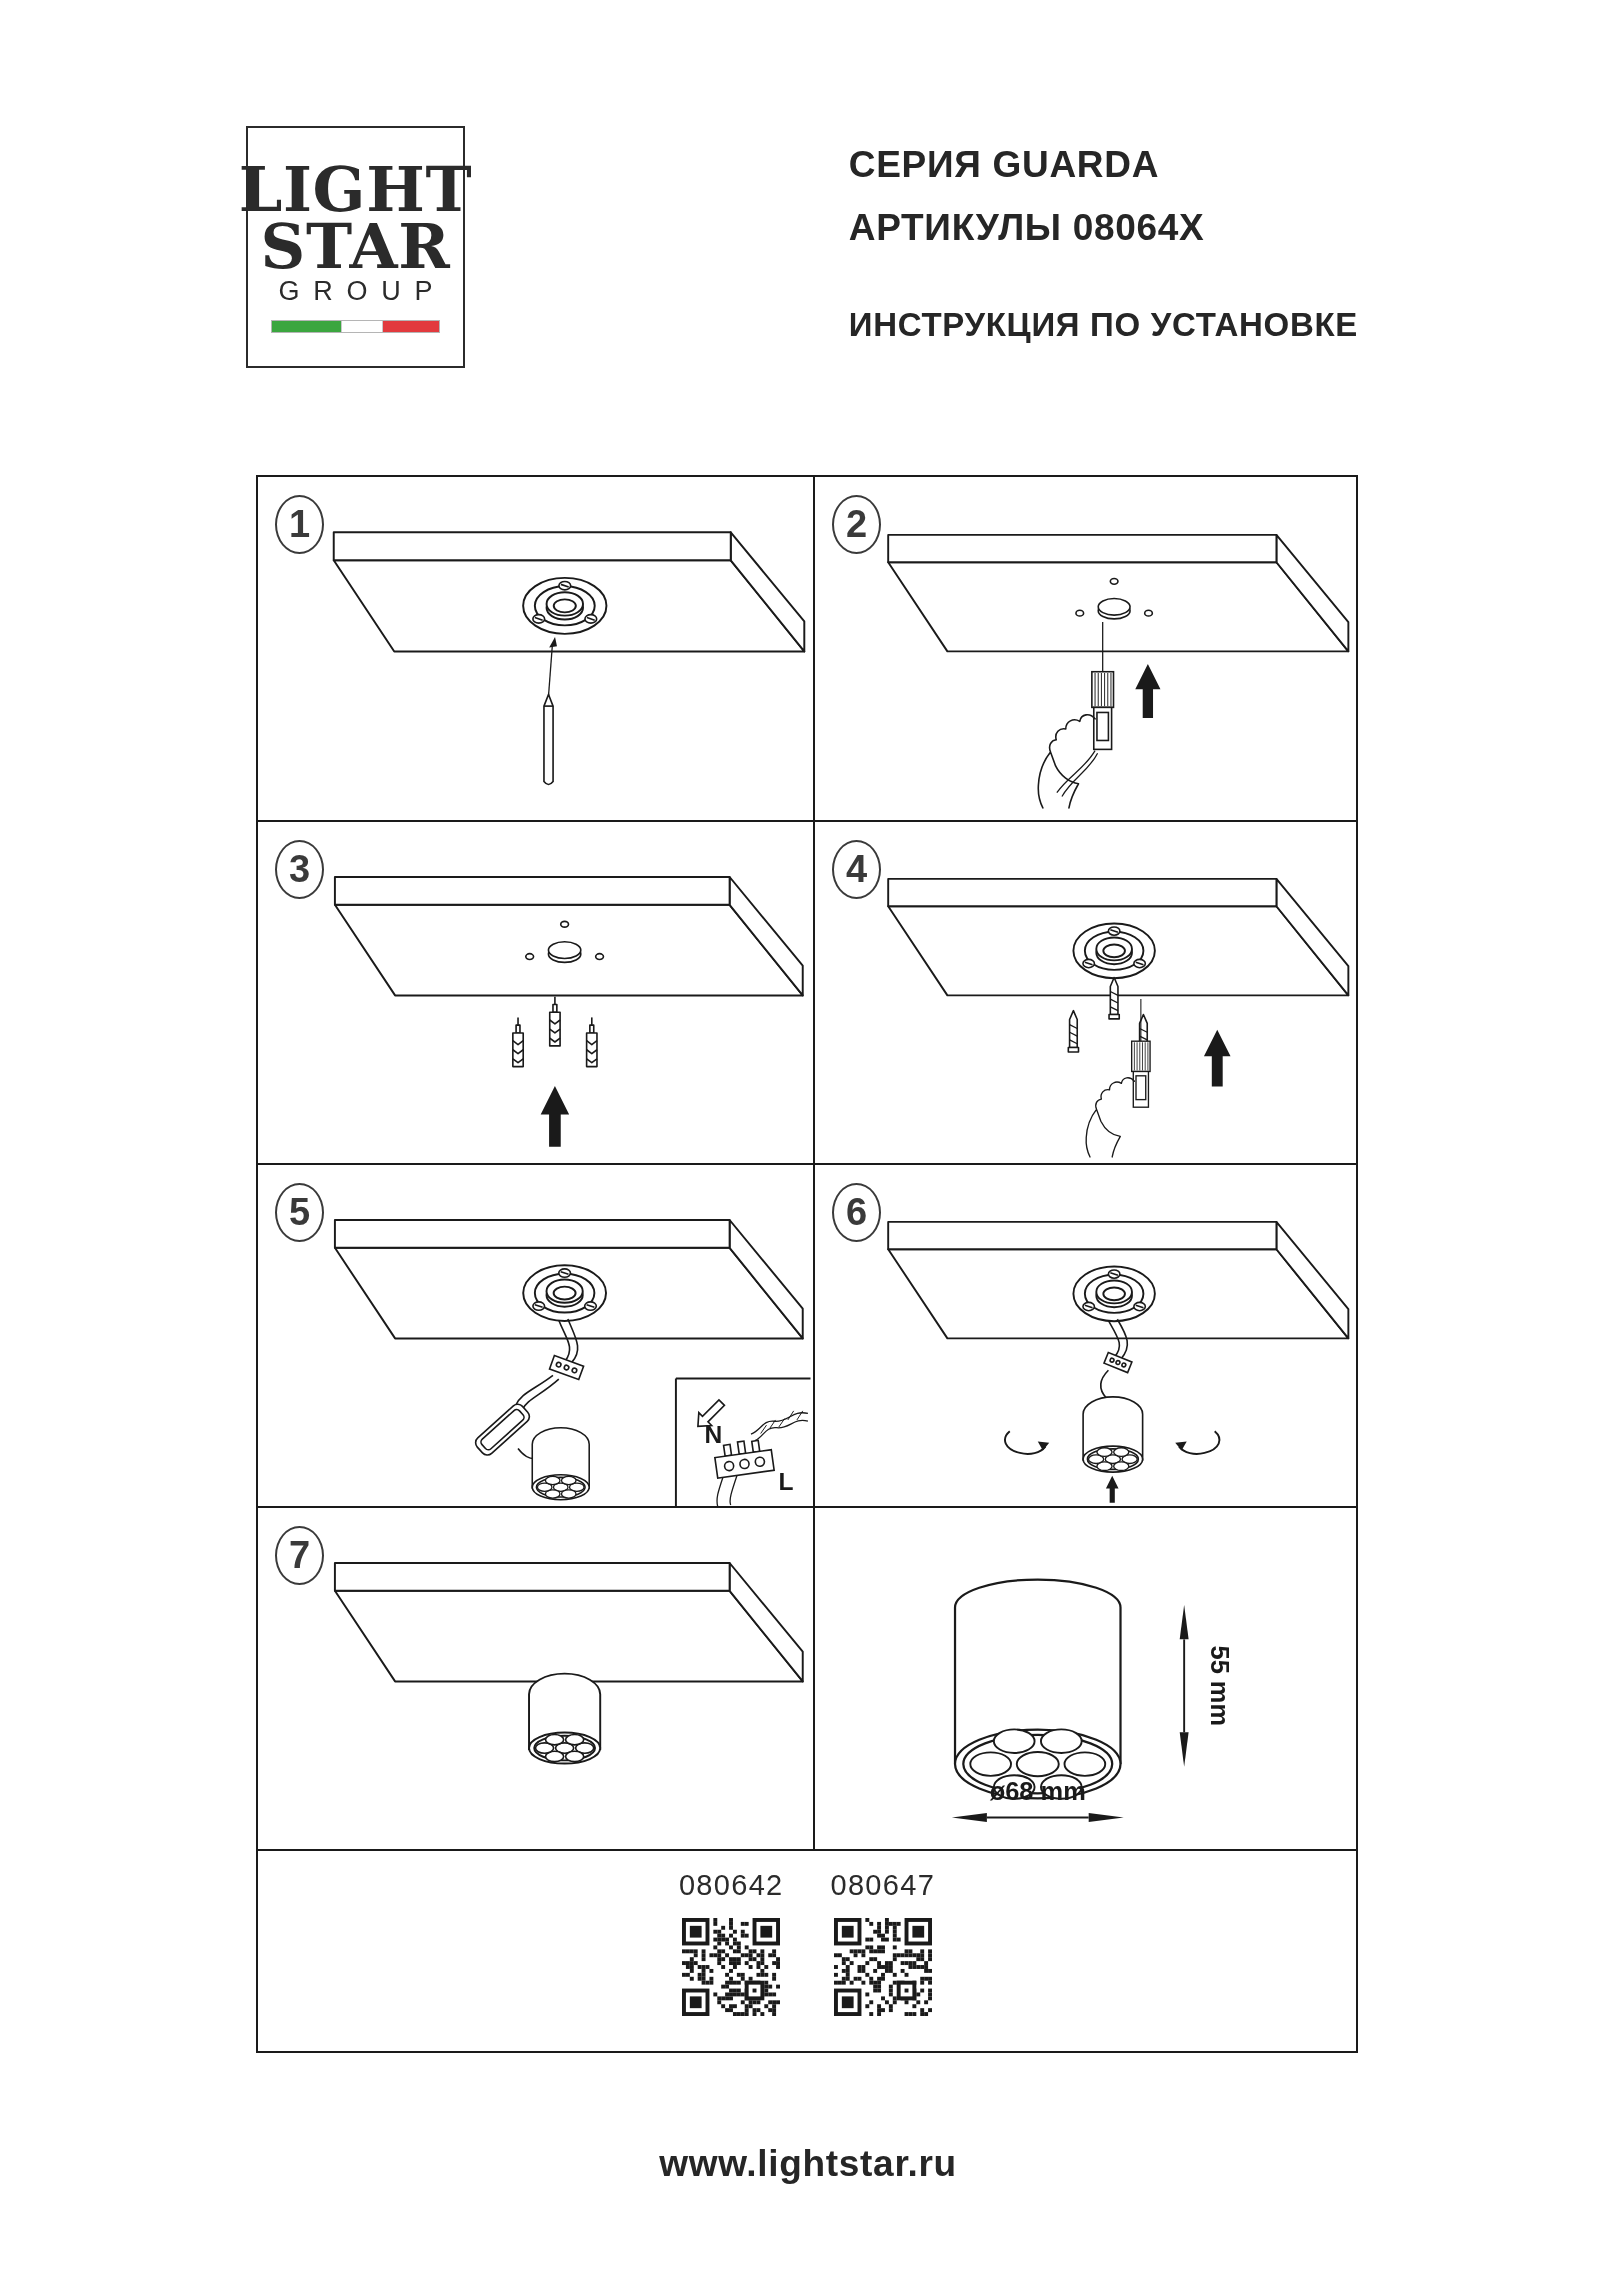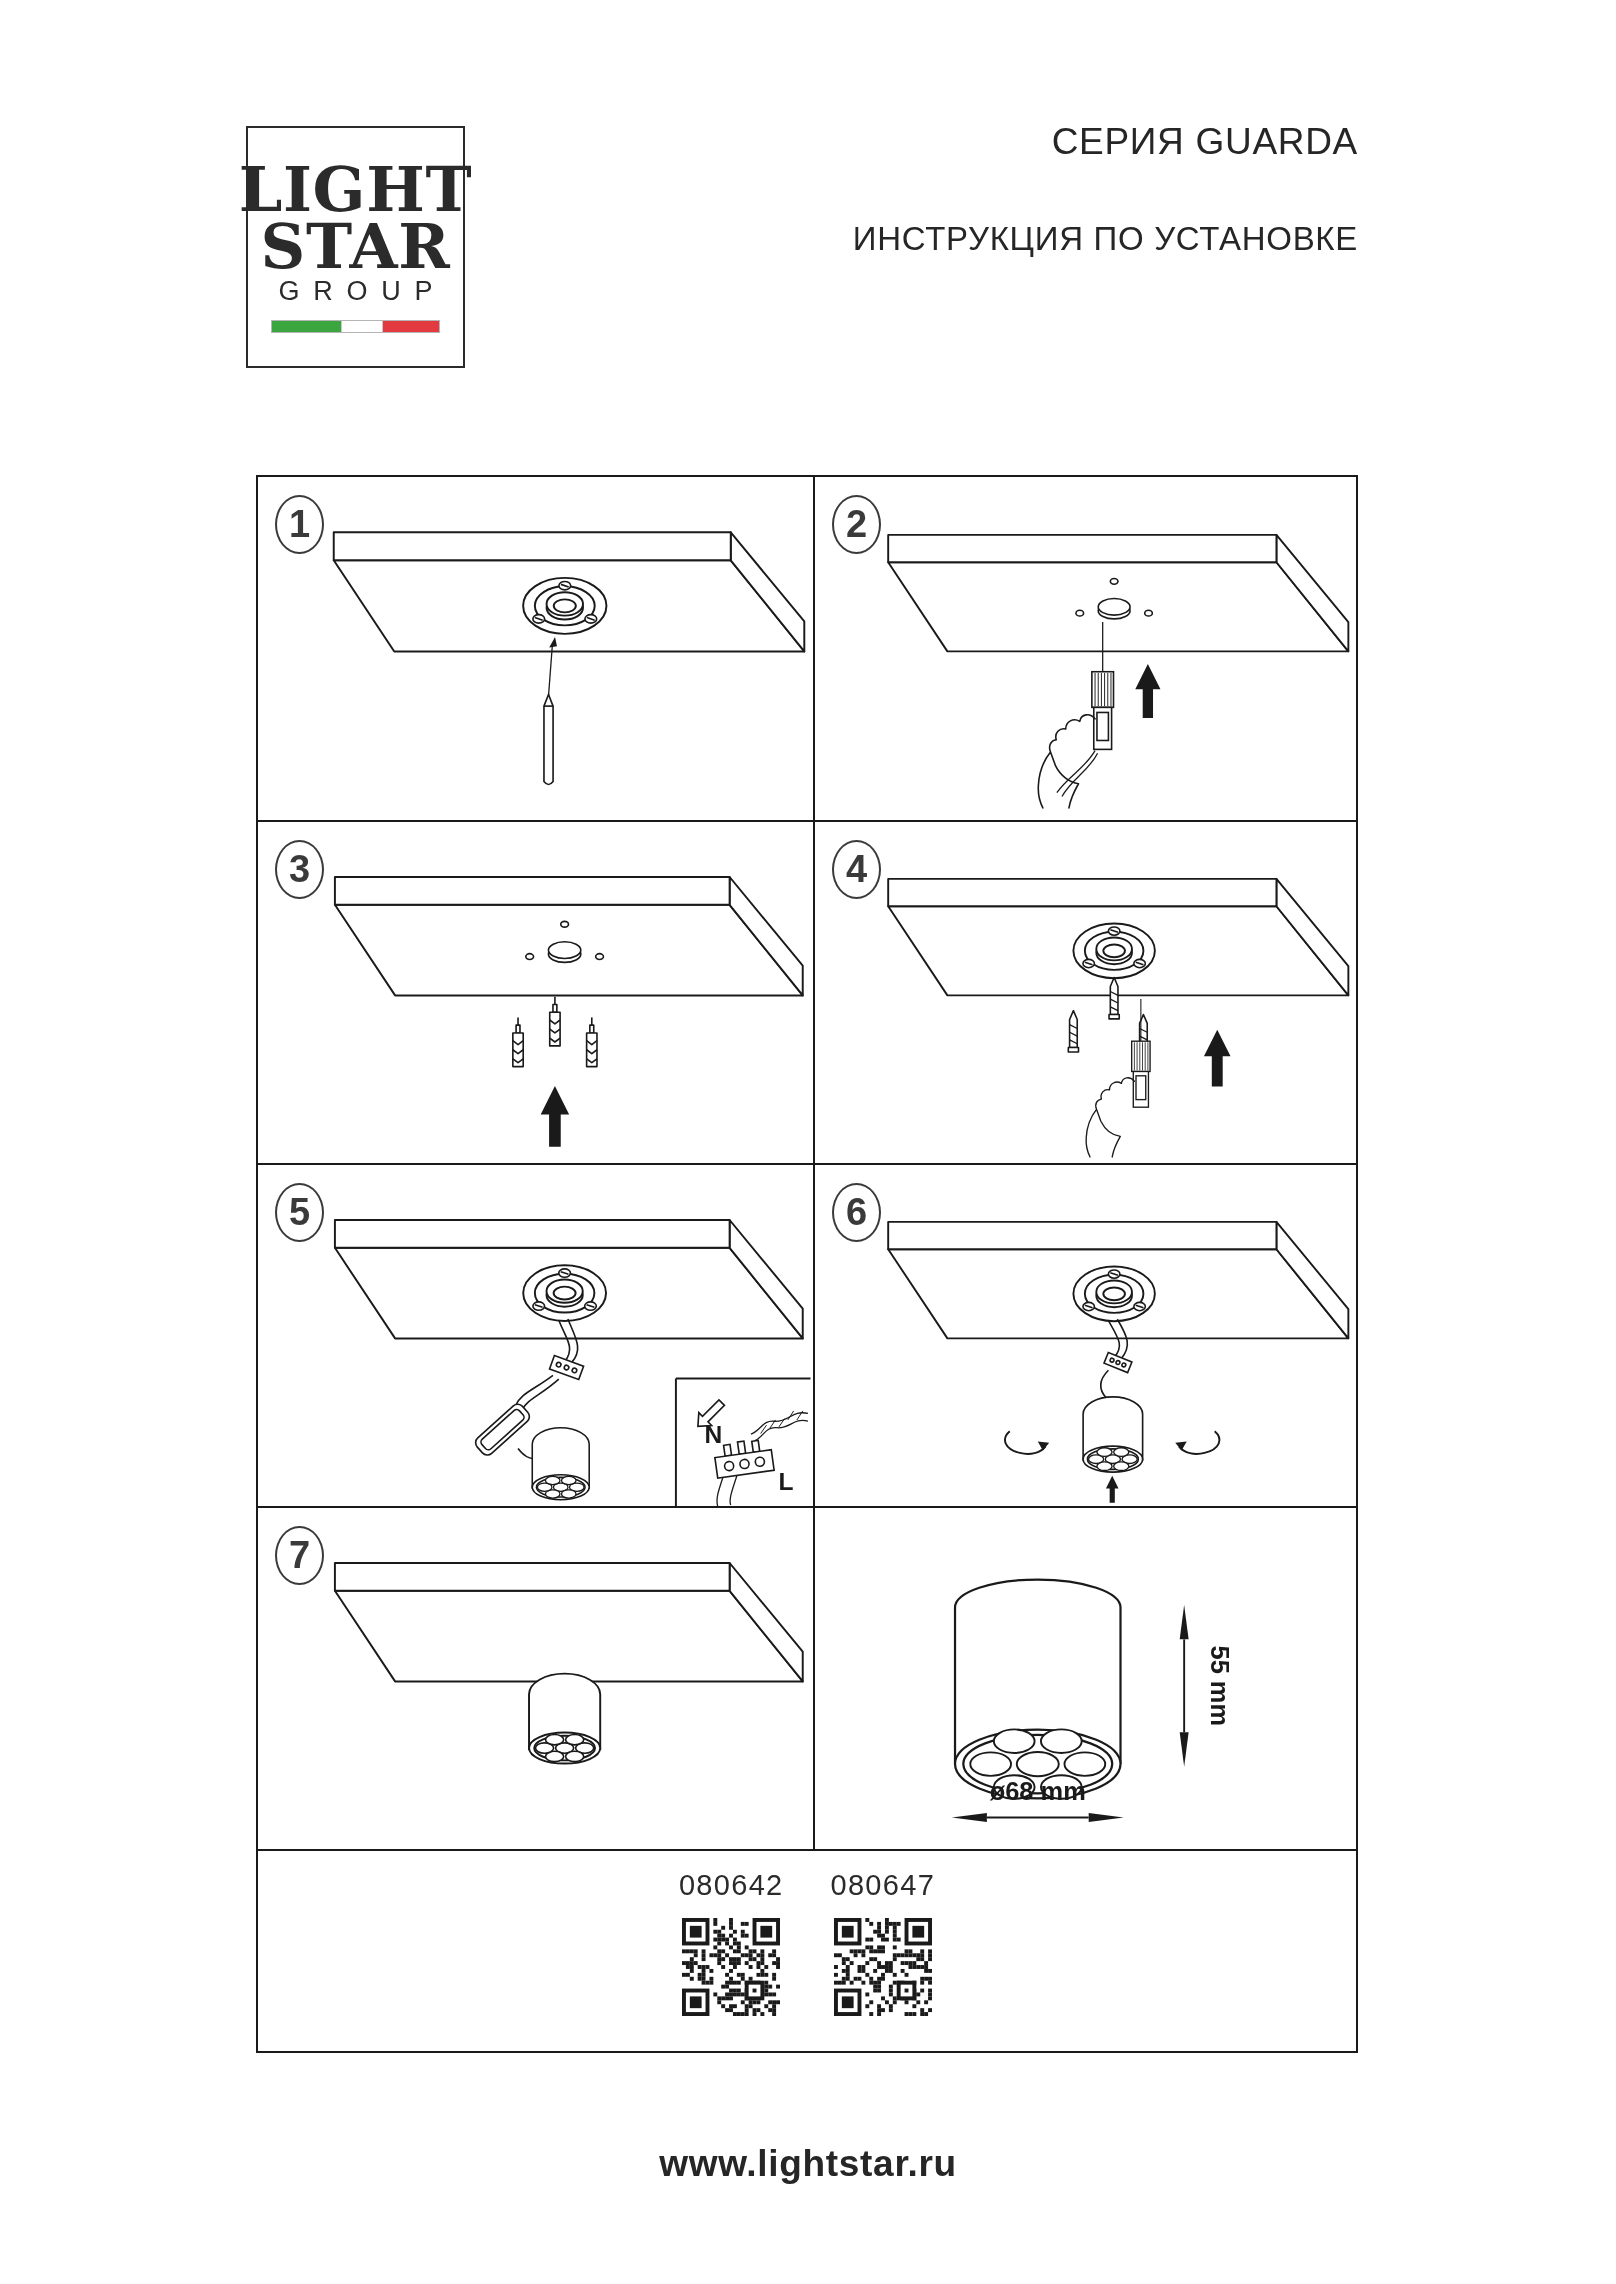--- a/index.html
+++ b/index.html
@@ -9,21 +9,21 @@
   .logo{position:absolute;left:246px;top:126px;width:219px;height:242px;border:2.6px solid #2b2b2b;
         box-sizing:border-box;display:flex;flex-direction:column;align-items:center;justify-content:center;}
   .logo-word{font-family:"DejaVu Serif","Liberation Serif",serif;font-weight:bold;font-size:62px;
              line-height:57px;letter-spacing:0.7px;color:#2b2b2b;}
   .logo-group{font-size:27px;font-weight:normal;color:#2b2b2b;letter-spacing:13.7px;padding-left:13.7px;margin-top:1px;}
   .logo-flag{display:flex;width:169px;height:13px;margin-top:13px;border:0.7px solid #b5b5b5;box-sizing:border-box;}
   .logo-flag span{display:block;height:100%;}
   .fg{flex:4.2;} .fw{flex:2.4;border-left:0.7px solid #c9c9c9;border-right:0.7px solid #c9c9c9;box-sizing:border-box;} .fr{flex:3.4;}
 
   
-  .header-text{position:absolute;top:110px;right:258px;text-align:right;font-weight:normal;color:#262626;}
+  .header-text{position:absolute;top:133px;right:258px;text-align:left;font-weight:bold;color:#262626;}
   .header-text .h1line{font-size:37px;line-height:63px;letter-spacing:0.7px;white-space:nowrap;}
   .header-title{margin-top:40px;}
   .header-title .h2line{font-size:33px;line-height:52px;letter-spacing:0.7px;white-space:nowrap;}
 
   
   .grid{position:absolute;left:256px;top:475px;width:1102px;height:1578px;border:2.6px solid #1a1a1a;
         box-sizing:border-box;display:grid;grid-template-columns:555px 1fr;grid-template-rows:343px 343px 343px 343px 1fr;}
   .cell{position:relative;box-sizing:border-box;}
   .cl{border-left:2px solid #1a1a1a;}
   .ct{border-top:2px solid #1a1a1a;}
@@ -125,20 +125,21 @@
   <div class="logo-group">GROUP</div>
   <div class="logo-flag">
     <span class="fg" style="background-color: rgb(59, 166, 63);"></span>
     <span class="fw" style="background-color: rgb(255, 255, 255);"></span>
     <span class="fr" style="background-color: rgb(226, 58, 62);"></span>
   </div>
 </div>
 
 <div class="header-text">
   <div class="h1line">СЕРИЯ GUARDA</div>
+  <div class="h1line">АРТИКУЛЫ 08064X</div>
   <div class="header-title">
     <div class="h2line">ИНСТРУКЦИЯ ПО УСТАНОВКЕ</div>
   </div>
 </div>
 
 <div class="grid">
 
   <div class="cell">
     <div class="num">1</div>
     <svg class="fig" viewBox="0 0 850 527">

